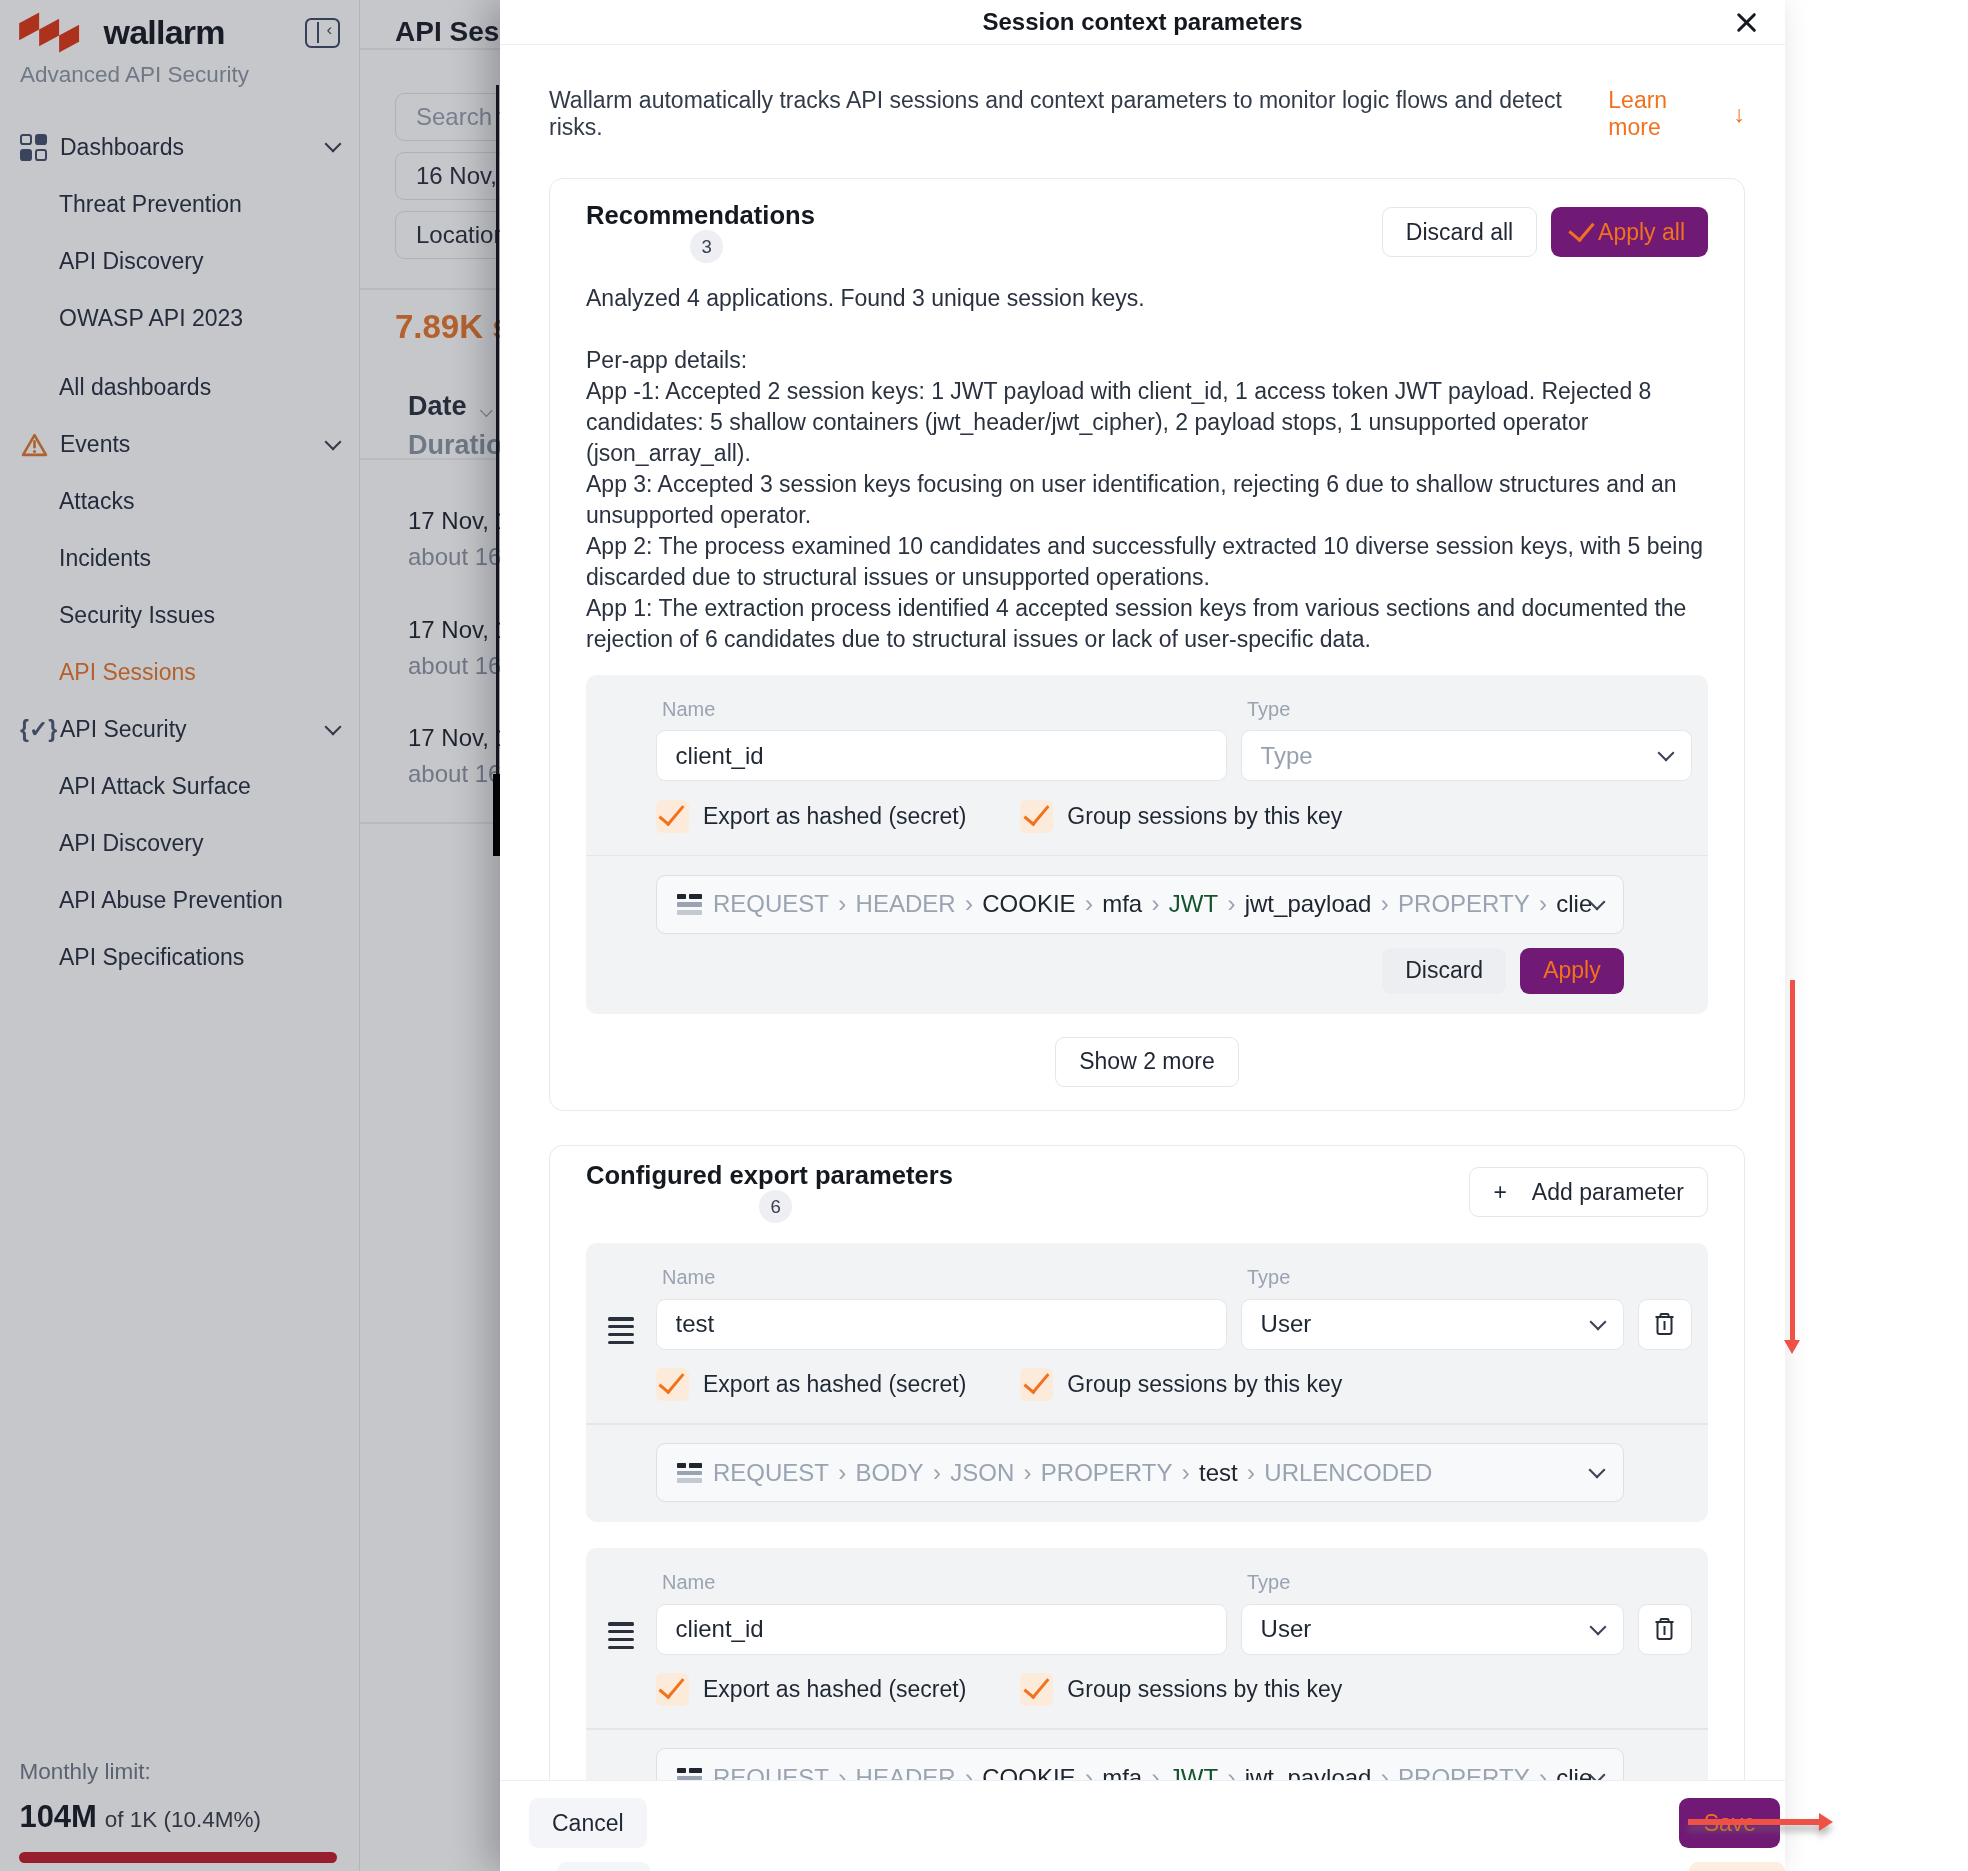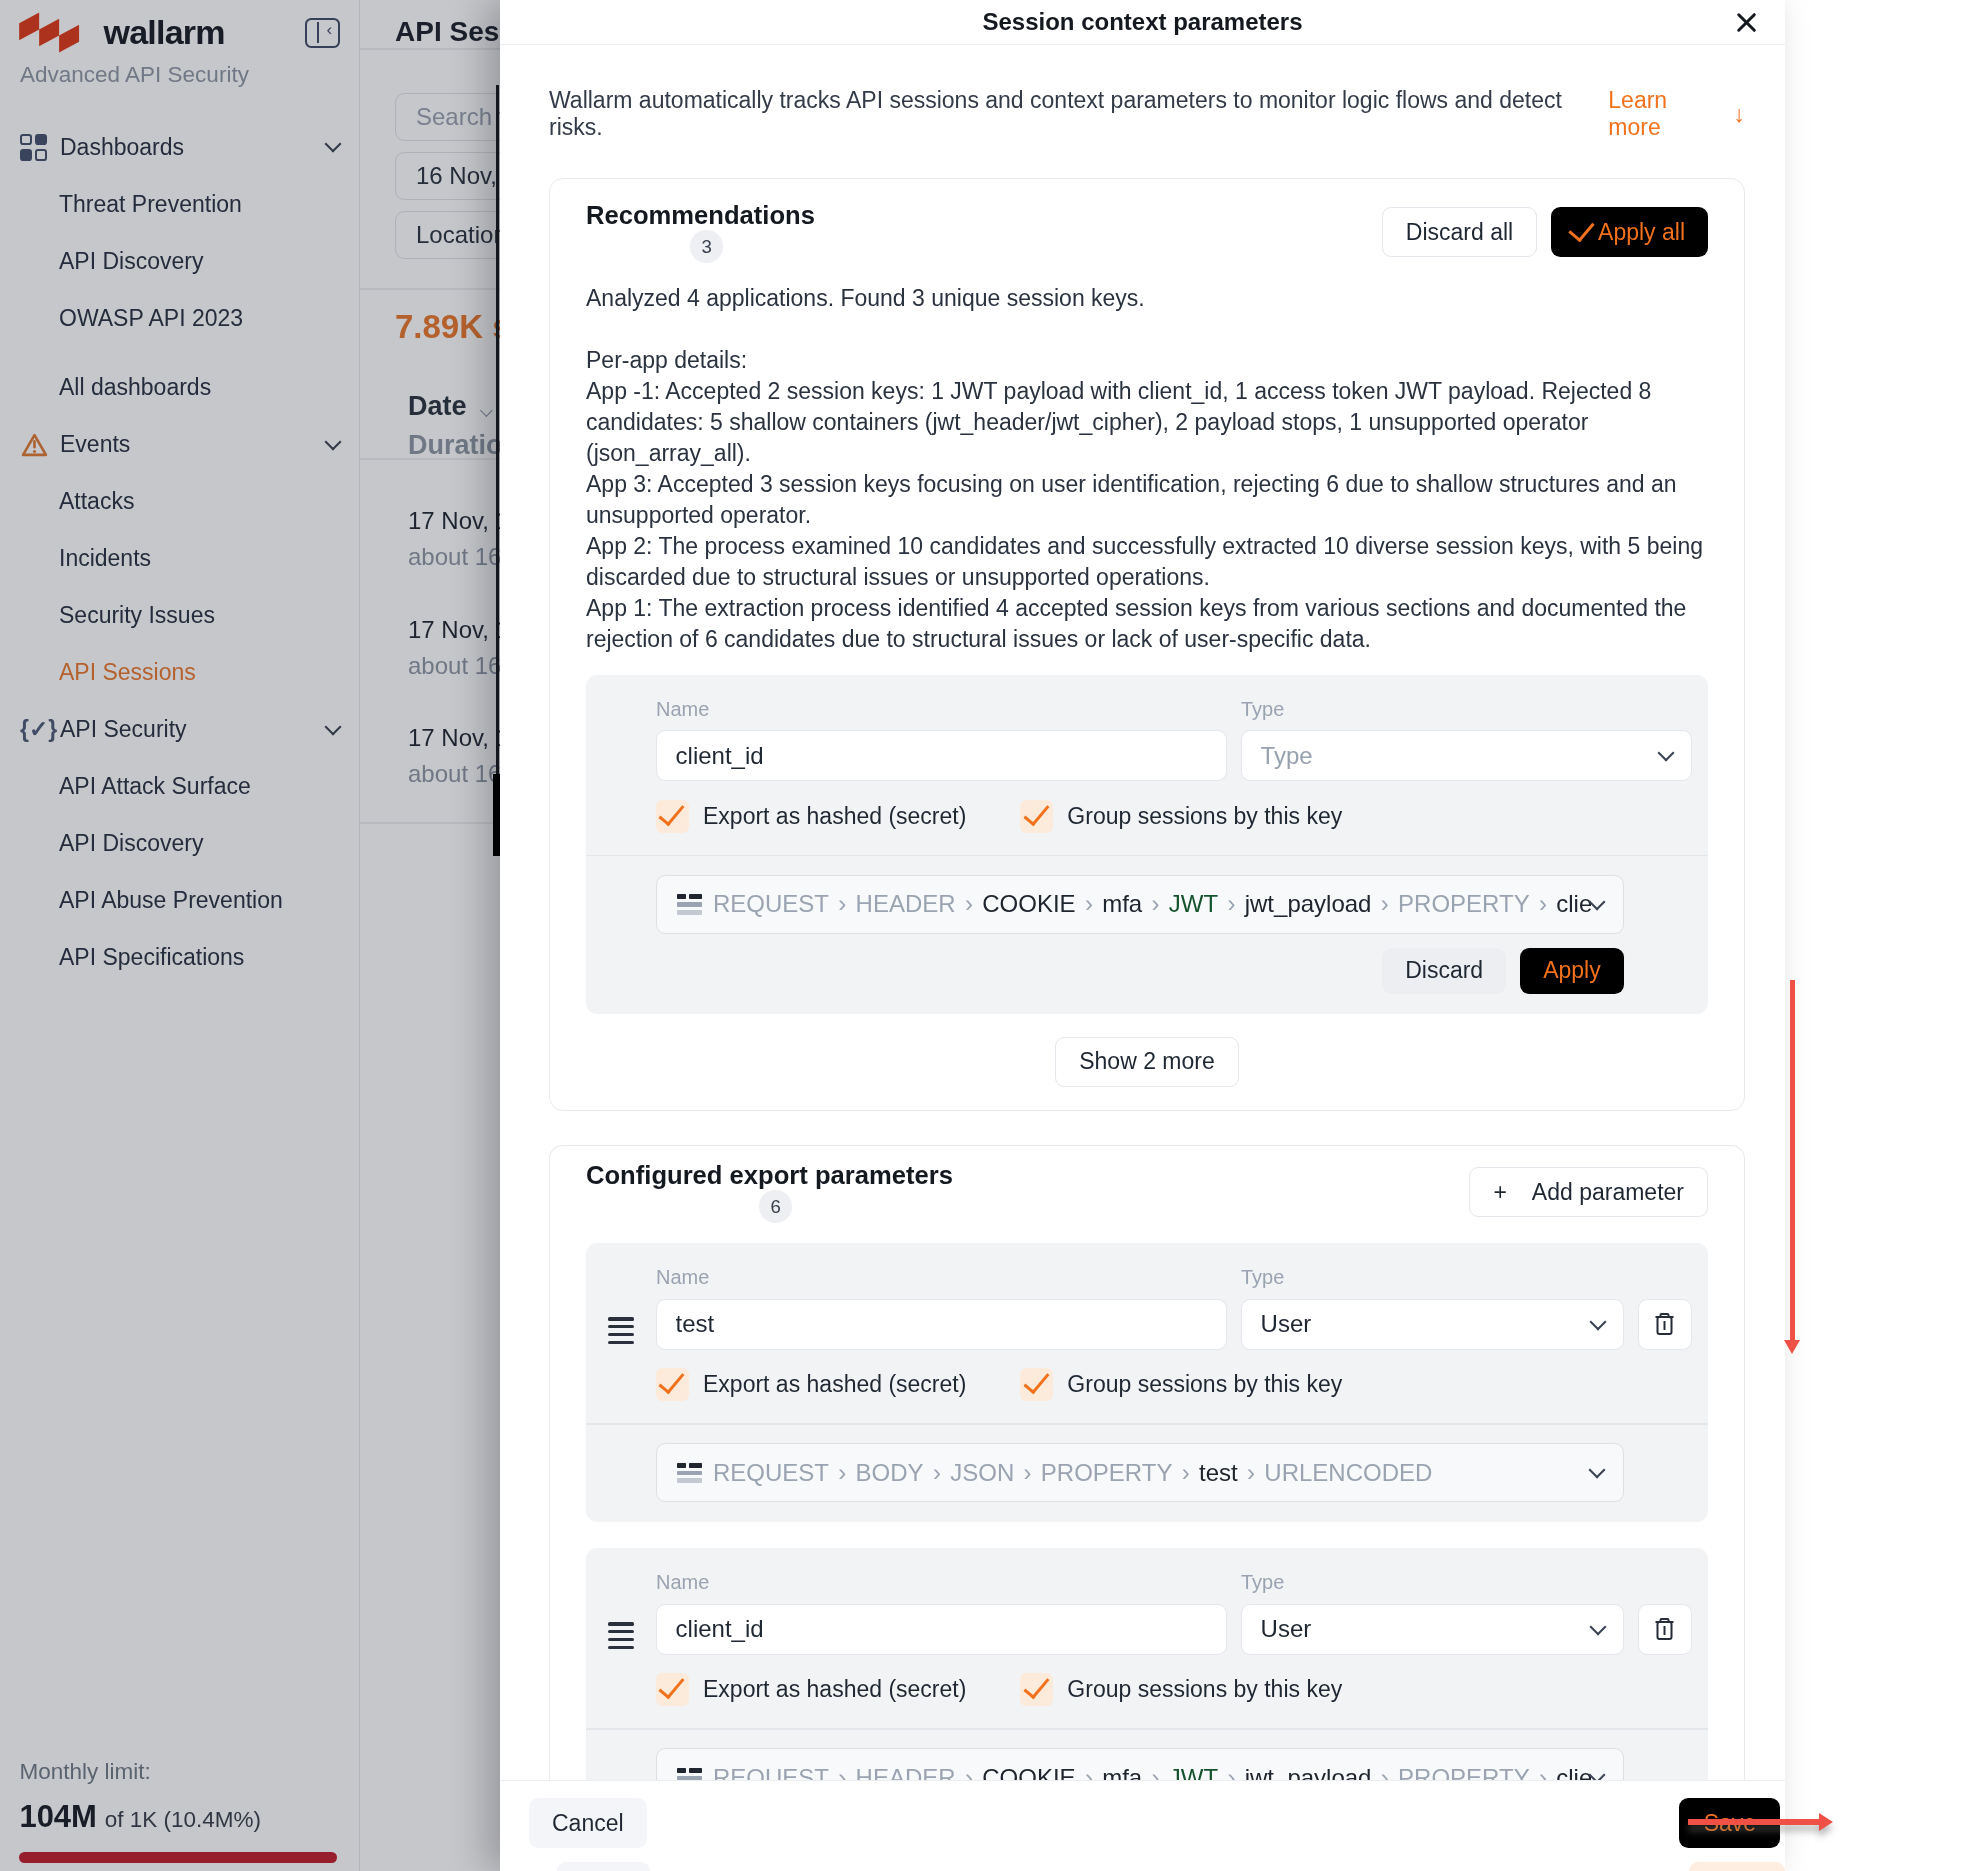--- a/index.html
+++ b/index.html
@@ -65,31 +65,31 @@
   .card2{margin-top:34px;padding-top:15.5px;border-bottom:none;border-bottom-left-radius:0;border-bottom-right-radius:0;}
   .c-head{display:flex;align-items:center;}
   .c-title{font-size:25.6px;font-weight:bold;color:#14181f;display:flex;align-items:center;flex-direction:column;}
   .badge{height:33px;min-width:33px;border-radius:16.3px;background:#edeff2;color:#39404d;font-size:18.6px;
          display:inline-flex;align-items:center;justify-content:center;padding:0 7.7px;margin-left:12.4px;font-weight:normal;box-sizing:border-box;}
   .c-actions{margin-left:auto;display:flex;gap:14px;}
   .btn{display:inline-flex;align-items:center;justify-content:center;gap:9.3px;height:50px;padding:0 23px;
        border-radius:9.3px;font-size:23px;border:none;cursor:pointer;font-family:inherit;white-space:nowrap;}
   .btn.white{background:#fff;border:1.5px solid #e3e6ea;color:#1f2733;}
   .btn.grayb{background:#eceef2;color:#1f2733;}
-  .btn.orange{background:#000000;color:#f2711c;}
+  .btn.orange{background:#701a75;color:#f2711c;}
   .btn.cancelb{background:#f4f5f8;color:#1f2733;}
   .ck{display:inline-block;width:11.6px;height:20px;border-right:3.1px solid #f2711c;border-bottom:3.1px solid #f2711c;transform:rotate(40deg);margin-top:-7.7px;}
   .paras{margin-top:20px;font-size:23px;line-height:31px;color:#2a3240;}
   .paras p{margin:0;}
   .paras p.sp{margin-bottom:31px;}
   .graybox{background:#f2f3f5;border-radius:11px;margin-top:20px;position:relative;
            padding:23px 16.3px 20px 70px;}
   .fieldrow{display:flex;gap:14px;align-items:flex-end;}
   .fcol{display:flex;flex-direction:column;}
-  .fcol .label{font-size:20px;color:#9aa3b2;margin-bottom:9.3px;}
+  .fcol .label{font-size:20px;color:#9aa3b2;margin-bottom:9.3px;margin-left:6px;}
   .fcol.namec{width:571px;flex:none;}
   .fcol.typec{flex:1;}
   .input{height:51px;background:#fff;border:1.5px solid #e3e6ea;border-radius:9.3px;font-size:24px;color:#1f2733;
          padding:0 18.6px;box-sizing:border-box;width:100%;font-family:inherit;outline:none;}
   .select{height:51px;background:#fff;border:1.5px solid #e3e6ea;border-radius:9.3px;display:flex;align-items:center;
           justify-content:space-between;padding:0 18.6px;font-size:24px;color:#1f2733;box-sizing:border-box;cursor:pointer;}
   .select .ph{color:#98a1b0;}
   .iconbtn{width:54px;height:51px;background:#fff;border:1.5px solid #e3e6ea;border-radius:9.3px;flex:none;
            display:flex;align-items:center;justify-content:center;cursor:pointer;}
   .cbrow{display:flex;gap:54px;margin-top:18.6px;}

